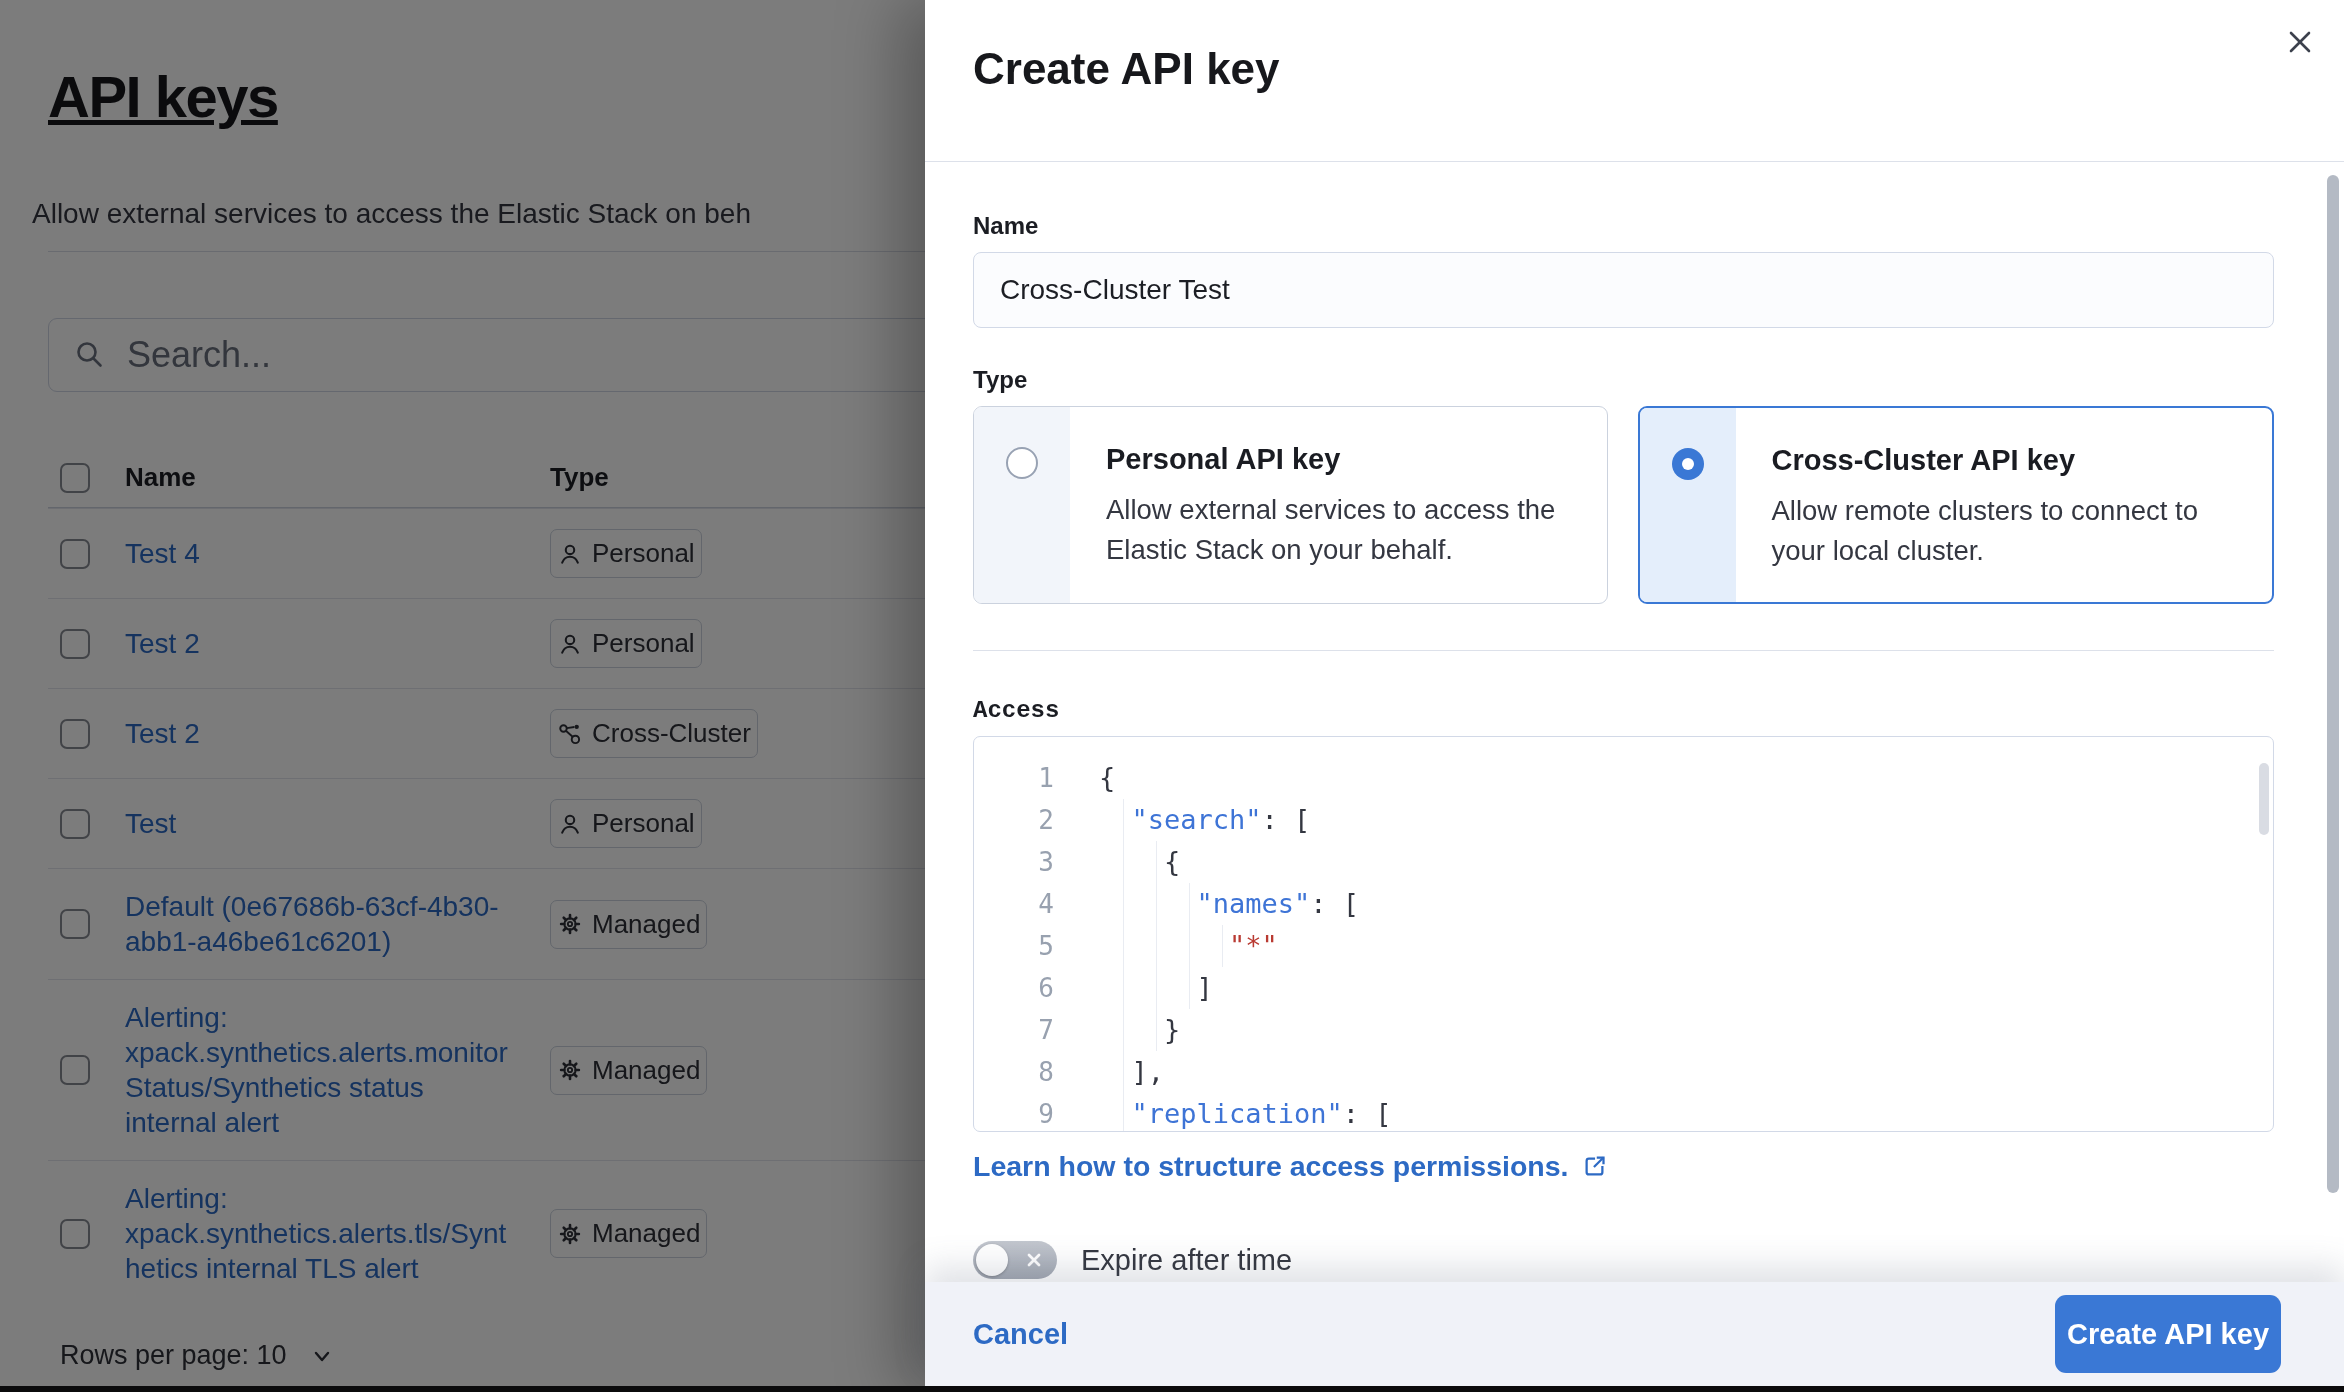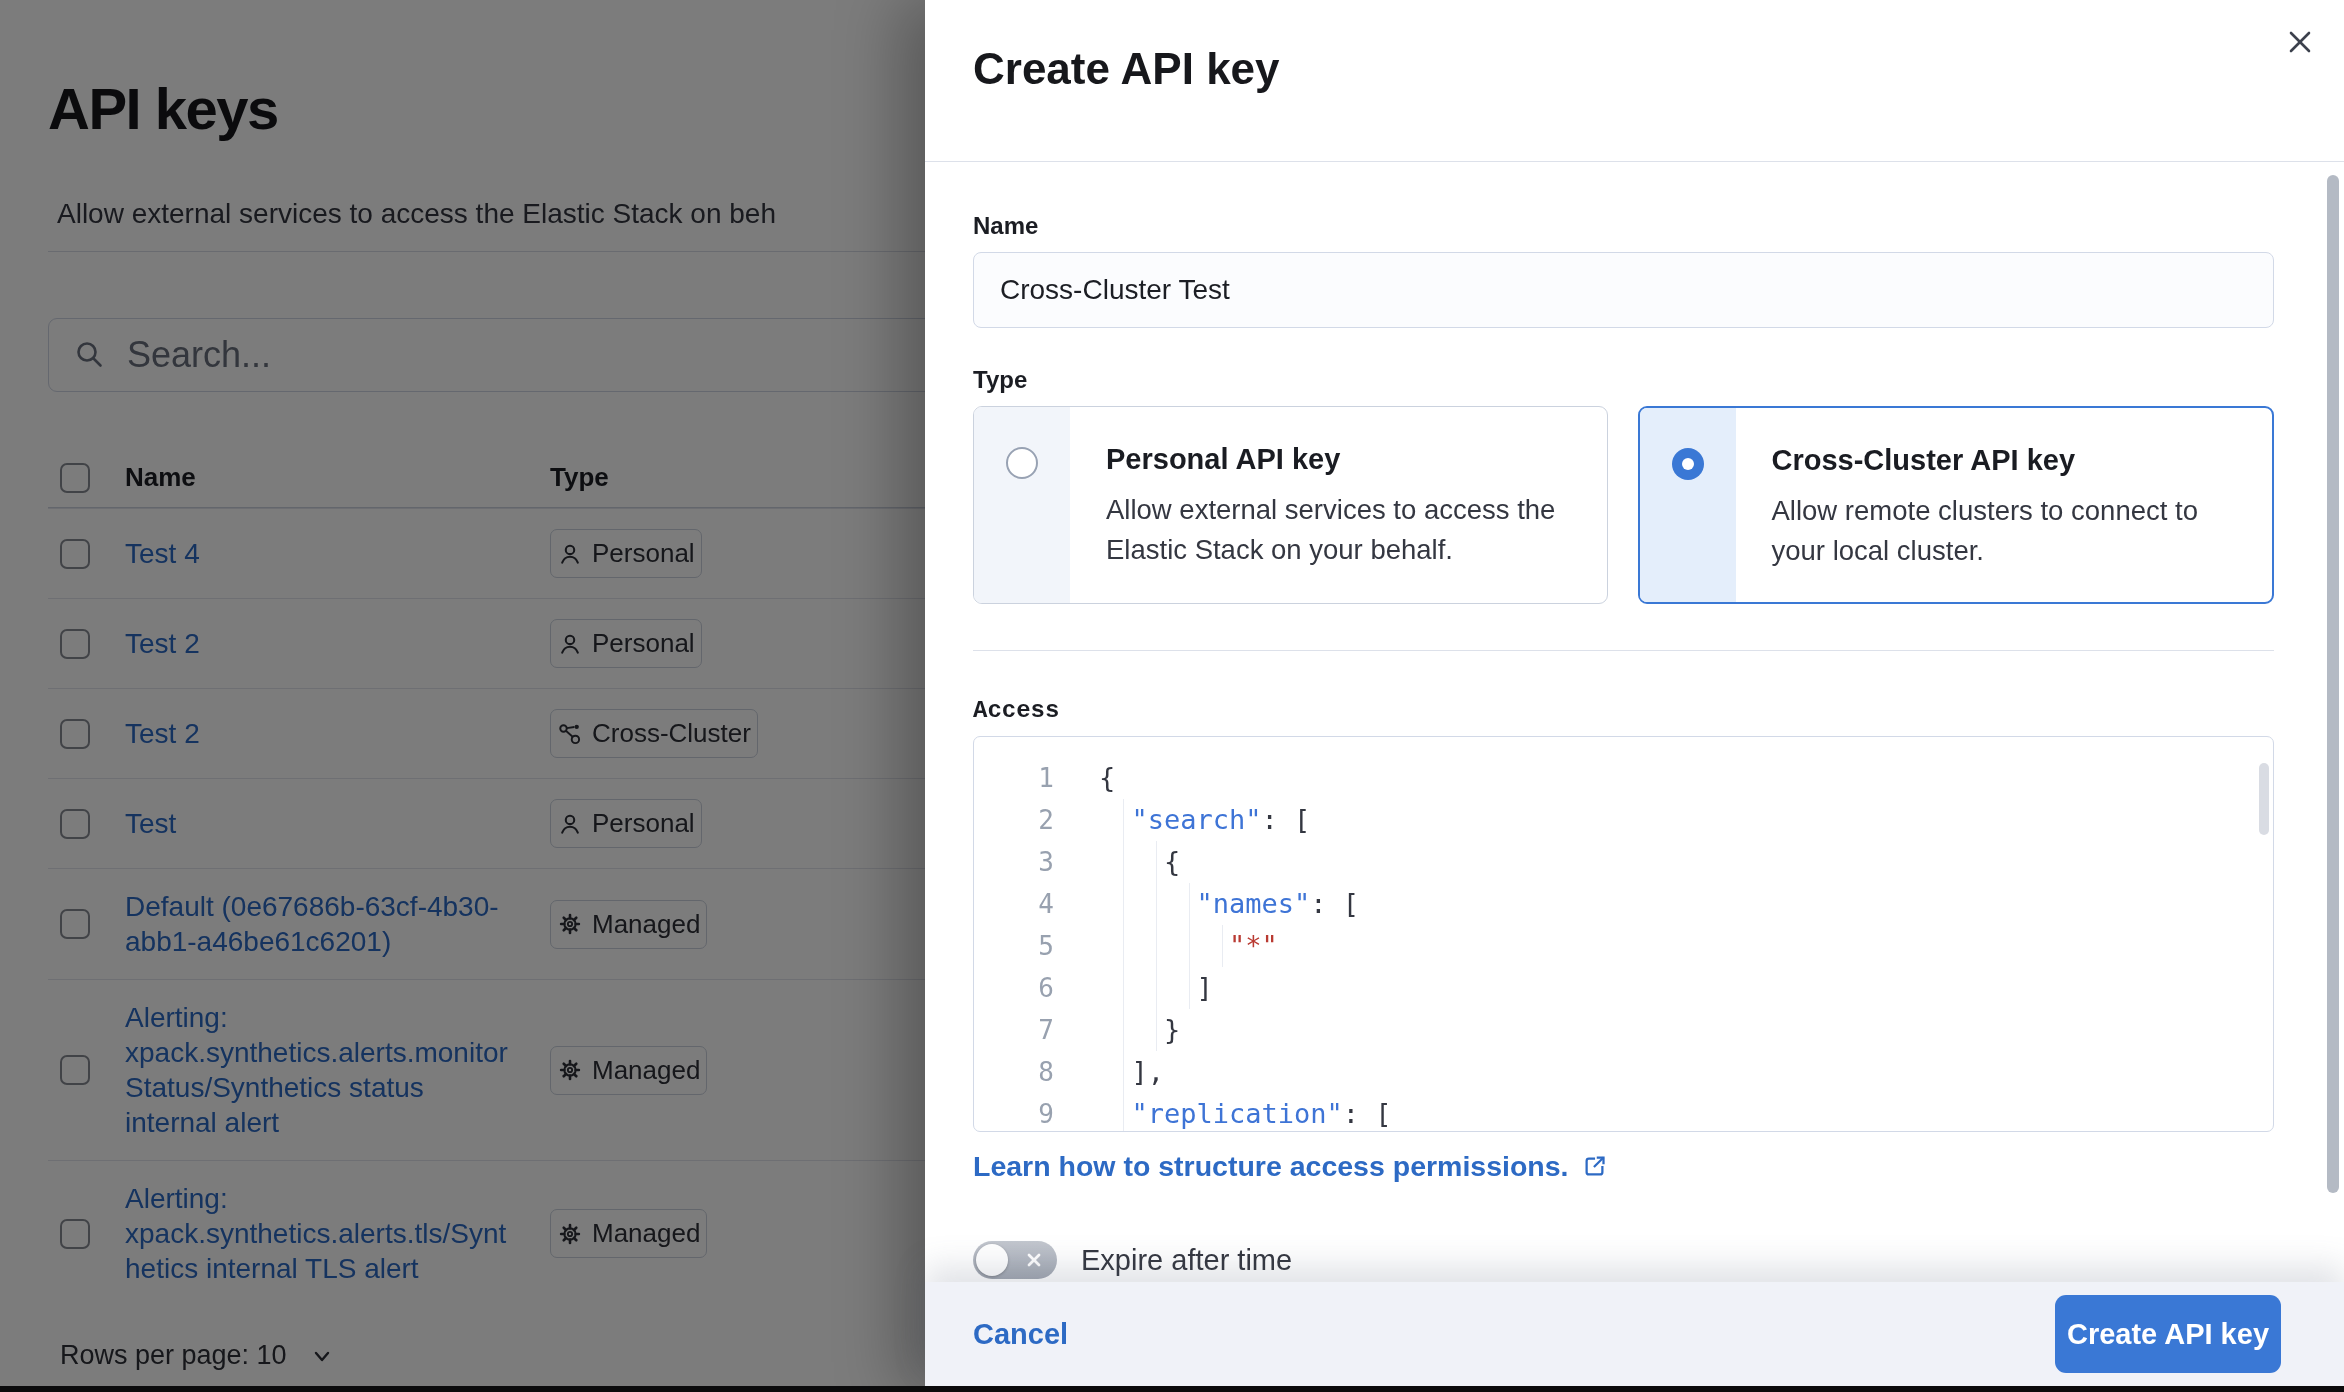--- a/index.html
+++ b/index.html
@@ -3,23 +3,23 @@
 <meta charset="utf-8">
 <style>
   html,body{margin:0;padding:0;}
   body{
     width:2344px;height:1392px;position:relative;overflow:hidden;
     font-family:"Liberation Sans",sans-serif;background:#ffffff;
     -webkit-font-smoothing:antialiased;
   }
   
   .page{position:absolute;inset:0;background:#fff;}
-  .page-title{position:absolute;left:48px;top:36px;font-size:58px;font-weight:700;
-    letter-spacing:-1.5px;color:#17181c;}
-  .page-sub{position:absolute;left:57px;top:170px;font-size:28px;color:#343741;}
+  .page-title{position:absolute;left:48px;top:24px;font-size:58px;font-weight:700;
+    letter-spacing:-1.5px;color:#17181c;text-decoration:underline;}
+  .page-sub{position:absolute;left:32px;top:170px;font-size:28px;color:#343741;}
   .page-divider{position:absolute;left:48px;top:251px;width:1390px;height:0;
     border-top:1.5px solid var(--border);}
   .search-box{position:absolute;left:48px;top:318px;width:1390px;height:74px;
     border:1.5px solid #cfd6e4;border-radius:9px;background:#fff;display:flex;align-items:center;
     box-sizing:border-box;}
   .search-box svg{margin-left:24px;flex:none;}
   .search-input{border:none;outline:none;background:transparent;font-size:36px;color:#69707d;
     margin-left:18px;width:1100px;font-family:"Liberation Sans",sans-serif;}
   .search-input::placeholder{color:#69707d;opacity:1;}
   .table{position:absolute;left:48px;top:448px;width:1390px;}

